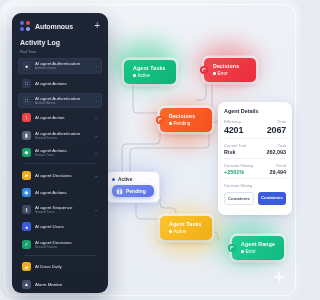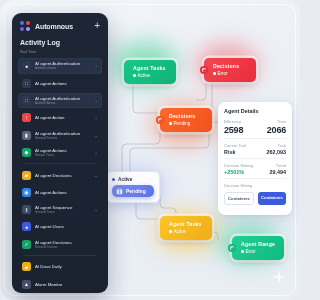--- a/index.html
+++ b/index.html
@@ -252,22 +252,22 @@
 
     <div class="details">
       <h3>Agent Details</h3>
 
       <div class="drow">
         <div class="dlabels">
           <span>Efficiency</span>
           <span>Time</span>
         </div>
         <div class="dvals">
-          <span class="big">2598</span>
-          <span class="big r">2066</span>
+          <span class="big">4201</span>
+          <span class="big r">2067</span>
         </div>
       </div>
 
       <div class="drow">
         <div class="dlabels">
           <span>Current Task</span>
           <span>Task</span>
         </div>
         <div class="dvals">
           <span class="med">Risk</span>

